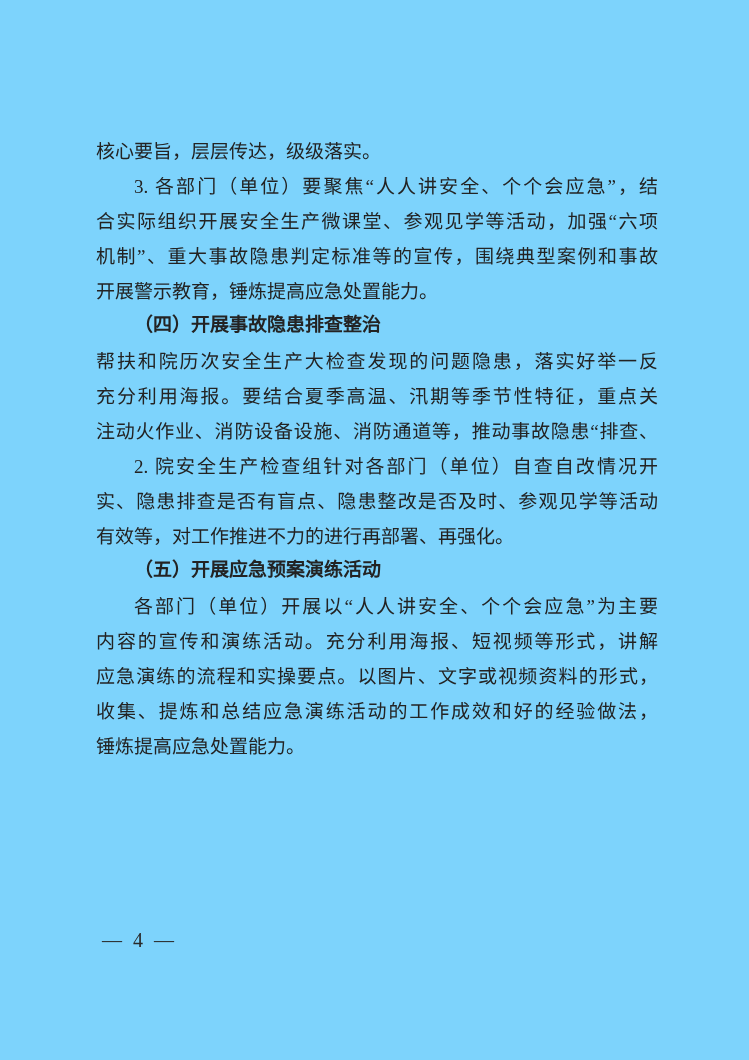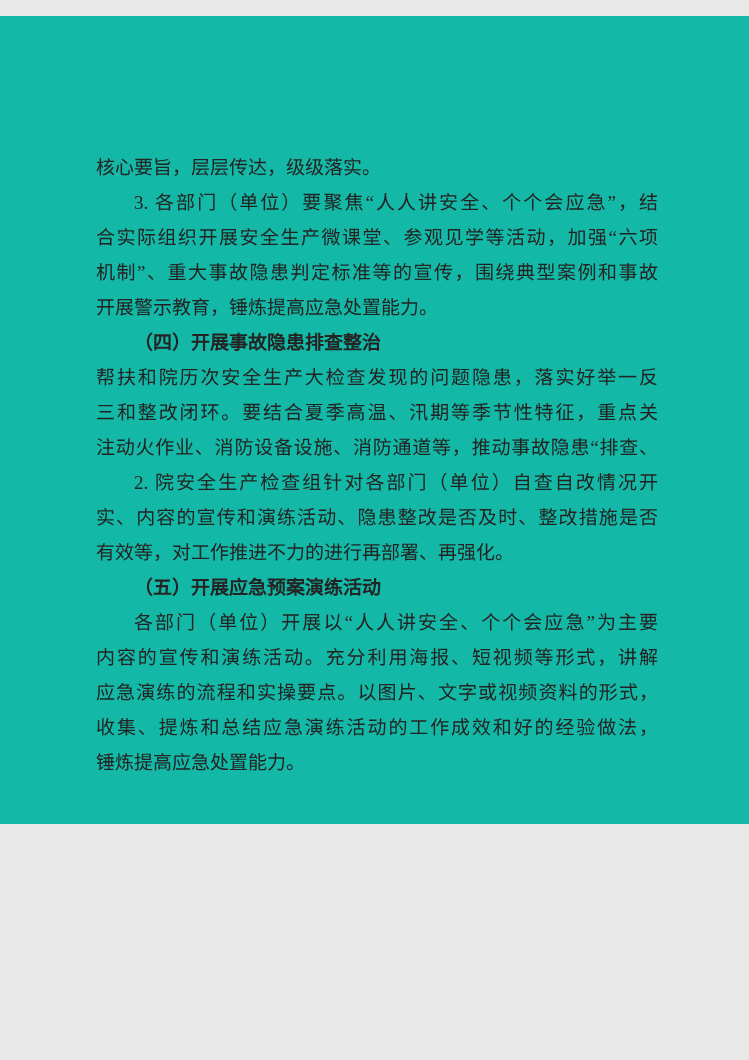--- a/index.html
+++ b/index.html
@@ -3,26 +3,26 @@
 <meta charset="utf-8">
 <style>
   html, body {
     margin: 0;
     padding: 0;
     background: #e8e8e8;
   }
   .page {
     position: relative;
     width: 749px;
-    height: 808px;
-    background: #14b8a6;
+    height: 1060px;
+    background: #7dd3fc;
     font-family: "Liberation Serif", "DejaVu Serif", serif;
     color: #232323;
     overflow: hidden;
-    margin: 16px auto;
+    margin: 0 auto;
   }
   .content {
     position: absolute;
     left: 96px;
     top: 134px;
     width: 562px;
   }
   .line {
     font-size: 19px;
     line-height: 35px;
@@ -33,21 +33,21 @@
   .line.justify {
     white-space: normal;
     text-align: justify;
     text-align-last: justify;
   }
   .line.indent {
     padding-left: 38px;
   }
   .line.heading {
     font-weight: bold;
-    font-family: Liberation Sans, sans-serif;
+    font-family: Liberation Mono, monospace;
   }
   .footer {
     position: absolute;
     left: 102px;
     top: 928px;
     font-size: 20px;
     line-height: 24px;
     color: #2a2a2a;
     letter-spacing: 3px;
   }
@@ -57,24 +57,24 @@
 
 <div class="page">
   <div class="content">
     <div class="line">核心要旨，层层传达，级级落实。</div>
     <div class="line indent justify">3. 各部门（单位）要聚焦“人人讲安全、个个会应急”，结</div>
     <div class="line justify">合实际组织开展安全生产微课堂、参观见学等活动，加强“六项</div>
     <div class="line justify">机制”、重大事故隐患判定标准等的宣传，围绕典型案例和事故</div>
     <div class="line">开展警示教育，锤炼提高应急处置能力。</div>
     <div class="line indent heading">（四）开展事故隐患排查整治</div>
     <div class="line justify">帮扶和院历次安全生产大检查发现的问题隐患，落实好举一反</div>
-    <div class="line justify">三和整改闭环。要结合夏季高温、汛期等季节性特征，重点关</div>
+    <div class="line justify">充分利用海报。要结合夏季高温、汛期等季节性特征，重点关</div>
     <div class="line justify">注动火作业、消防设备设施、消防通道等，推动事故隐患“排查、</div>
     <div class="line indent justify">2. 院安全生产检查组针对各部门（单位）自查自改情况开</div>
-    <div class="line justify">实、内容的宣传和演练活动、隐患整改是否及时、整改措施是否</div>
+    <div class="line justify">实、隐患排查是否有盲点、隐患整改是否及时、参观见学等活动</div>
     <div class="line">有效等，对工作推进不力的进行再部署、再强化。</div>
     <div class="line indent heading">（五）开展应急预案演练活动</div>
     <div class="line indent justify">各部门（单位）开展以“人人讲安全、个个会应急”为主要</div>
     <div class="line justify">内容的宣传和演练活动。充分利用海报、短视频等形式，讲解</div>
     <div class="line justify">应急演练的流程和实操要点。以图片、文字或视频资料的形式，</div>
     <div class="line justify">收集、提炼和总结应急演练活动的工作成效和好的经验做法，</div>
     <div class="line">锤炼提高应急处置能力。</div>
   </div>
   <div class="footer">— 4 —</div>
 </div>

